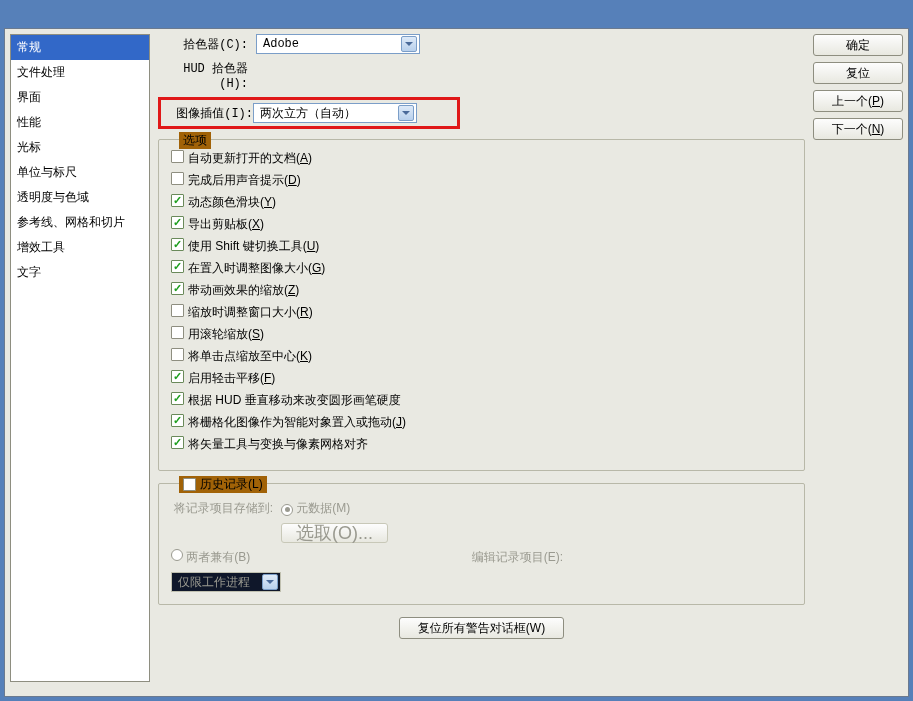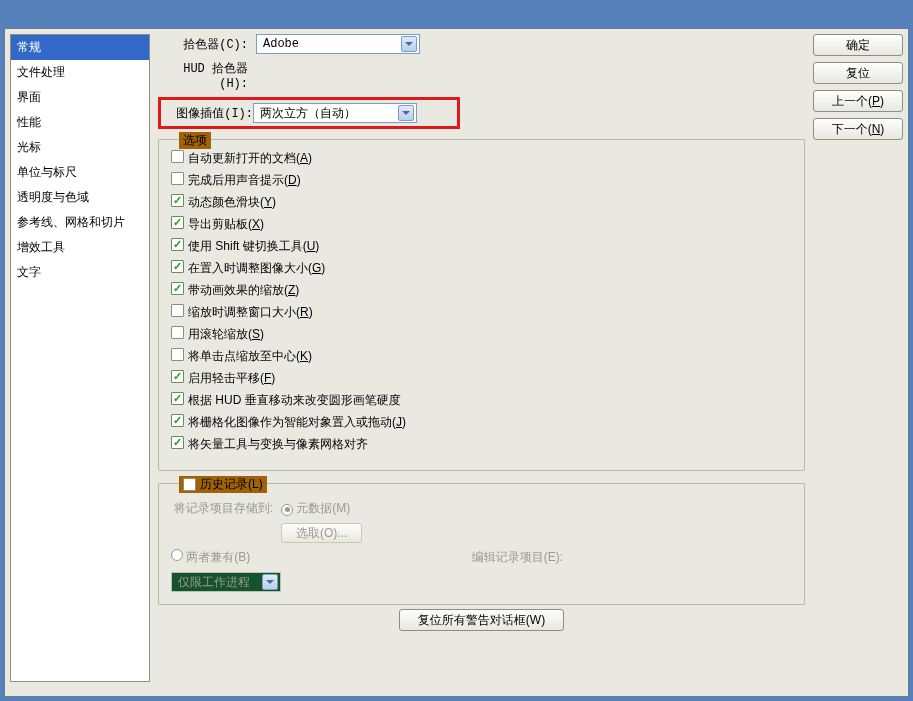--- a/index.html
+++ b/index.html
@@ -28,23 +28,23 @@
 .checkbox-row { display: flex; align-items: flex-start; gap: 4px; margin-bottom: 5px; }
 .chk { width: 13px; height: 13px; border: 1px solid #6a8a5a; background: #fff; display: inline-flex; align-items: center; justify-content: center; border-radius: 1px; }
 .chk.checked::after { content: "✓"; color: #1f9f1f; font-size: 11px; font-weight: bold; line-height: 1; }
 .chk.unchecked { border-color: #8e8e80; }
 .inner-legend { display: flex; align-items: center; gap: 4px; }
 .disabled-text { color: #9a9a90; }
 .radio { width: 12px; height: 12px; border: 1px solid #9a9a90; border-radius: 50%; display: inline-flex; align-items: center; justify-content: center; background: #fff; }
 .radio.checked::after { content: ""; width: 5px; height: 5px; background: #9a9a90; border-radius: 50%; }
 .history-grid { display: grid; grid-template-columns: 110px 170px 120px; row-gap: 6px; align-items: center; margin-top: 6px; }
 .history-grid .lbl { text-align: right; padding-right: 8px; }
-.small-btn { height: 20px; background: linear-gradient(to bottom, #fdfdfd, #e8e8e0); border: 1px solid #c8c8b8; border-radius: 3px; padding: 0 14px; font-size: 12px; display: inline-flex; align-items: center; justify-content: center; color: #9a9a90; }
-.combo-disabled { width: 110px; height: 20px; background: #14532d; border: 1px solid #c0c0b0; display: flex; align-items: center; padding: 0 2px 0 6px; color: #9a9a90; }
-.reset-btn-row { text-align: center; margin-top: 0; }
+.small-btn { height: 20px; background: linear-gradient(to bottom, #fdfdfd, #e8e8e0); border: 1px solid #c8c8b8; border-radius: 3px; padding: 0 14px; font-size: 18px; display: inline-flex; align-items: center; justify-content: center; color: #9a9a90; }
+.combo-disabled { width: 110px; height: 20px; background: #0f172a; border: 1px solid #c0c0b0; display: flex; align-items: center; padding: 0 2px 0 6px; color: #9a9a90; }
+.reset-btn-row { text-align: center; margin-top: 8px; }
 .u { text-decoration: underline; }
 .top-rows { padding-left: 0; font-family: Liberation Mono, monospace; }
 </style>
 </head>
 <body>
 
 <div class="dialog">
   <div class="client">
 
     <div class="sidebar">

